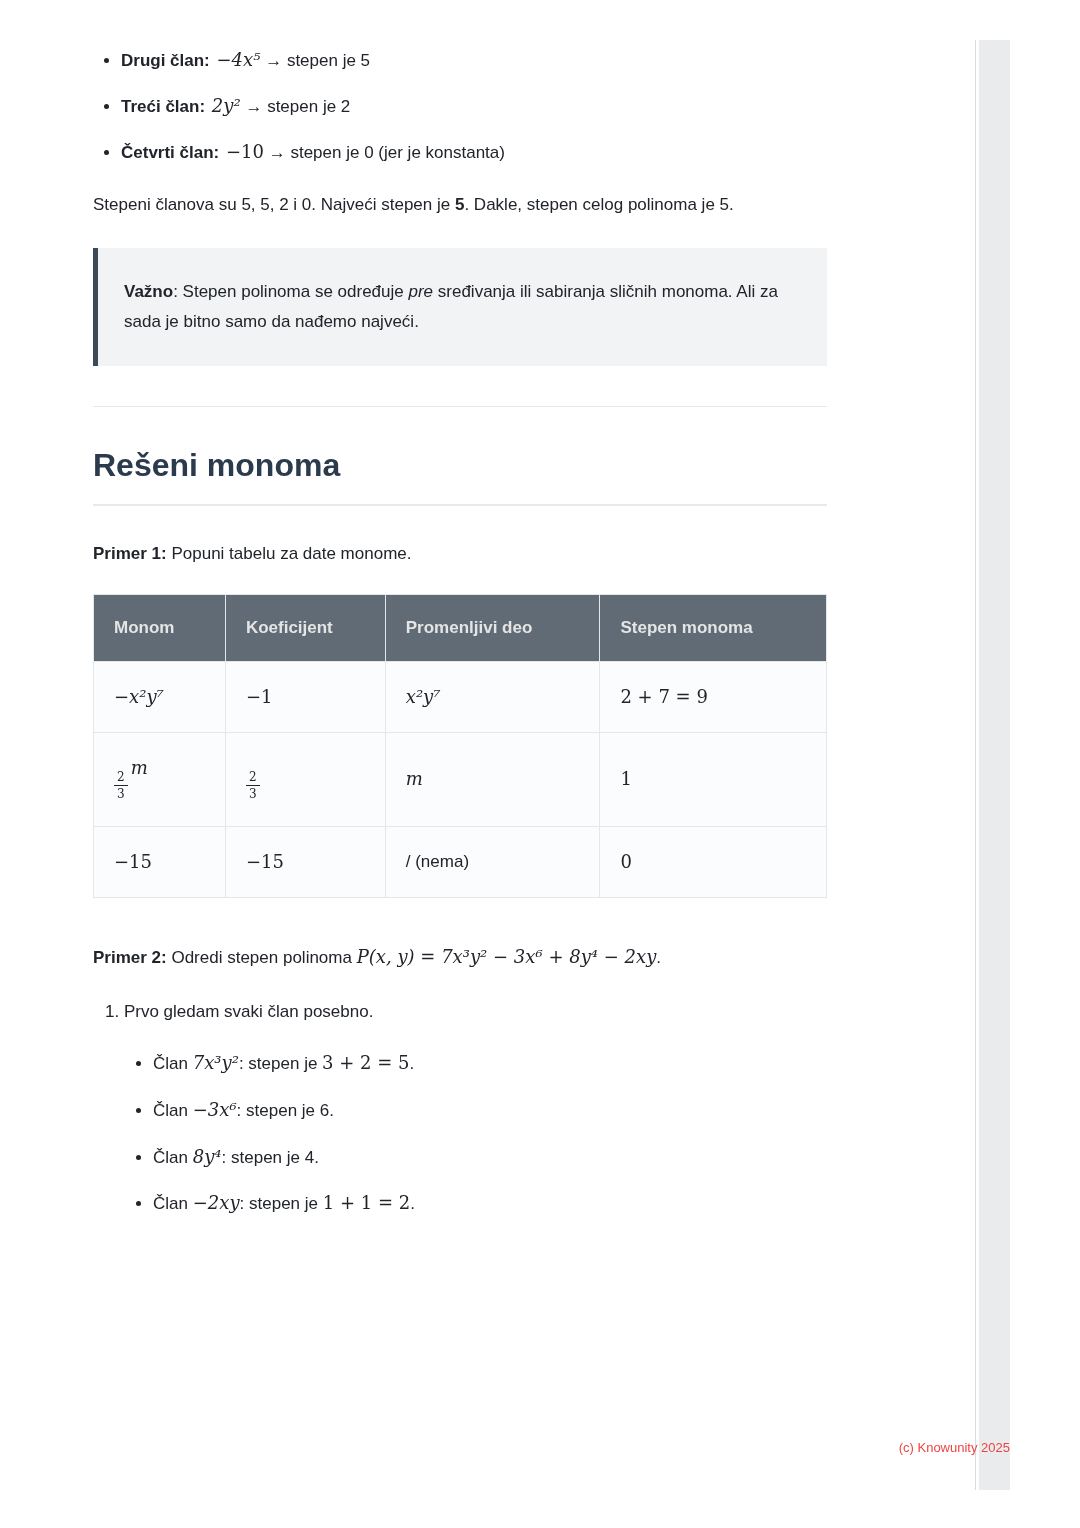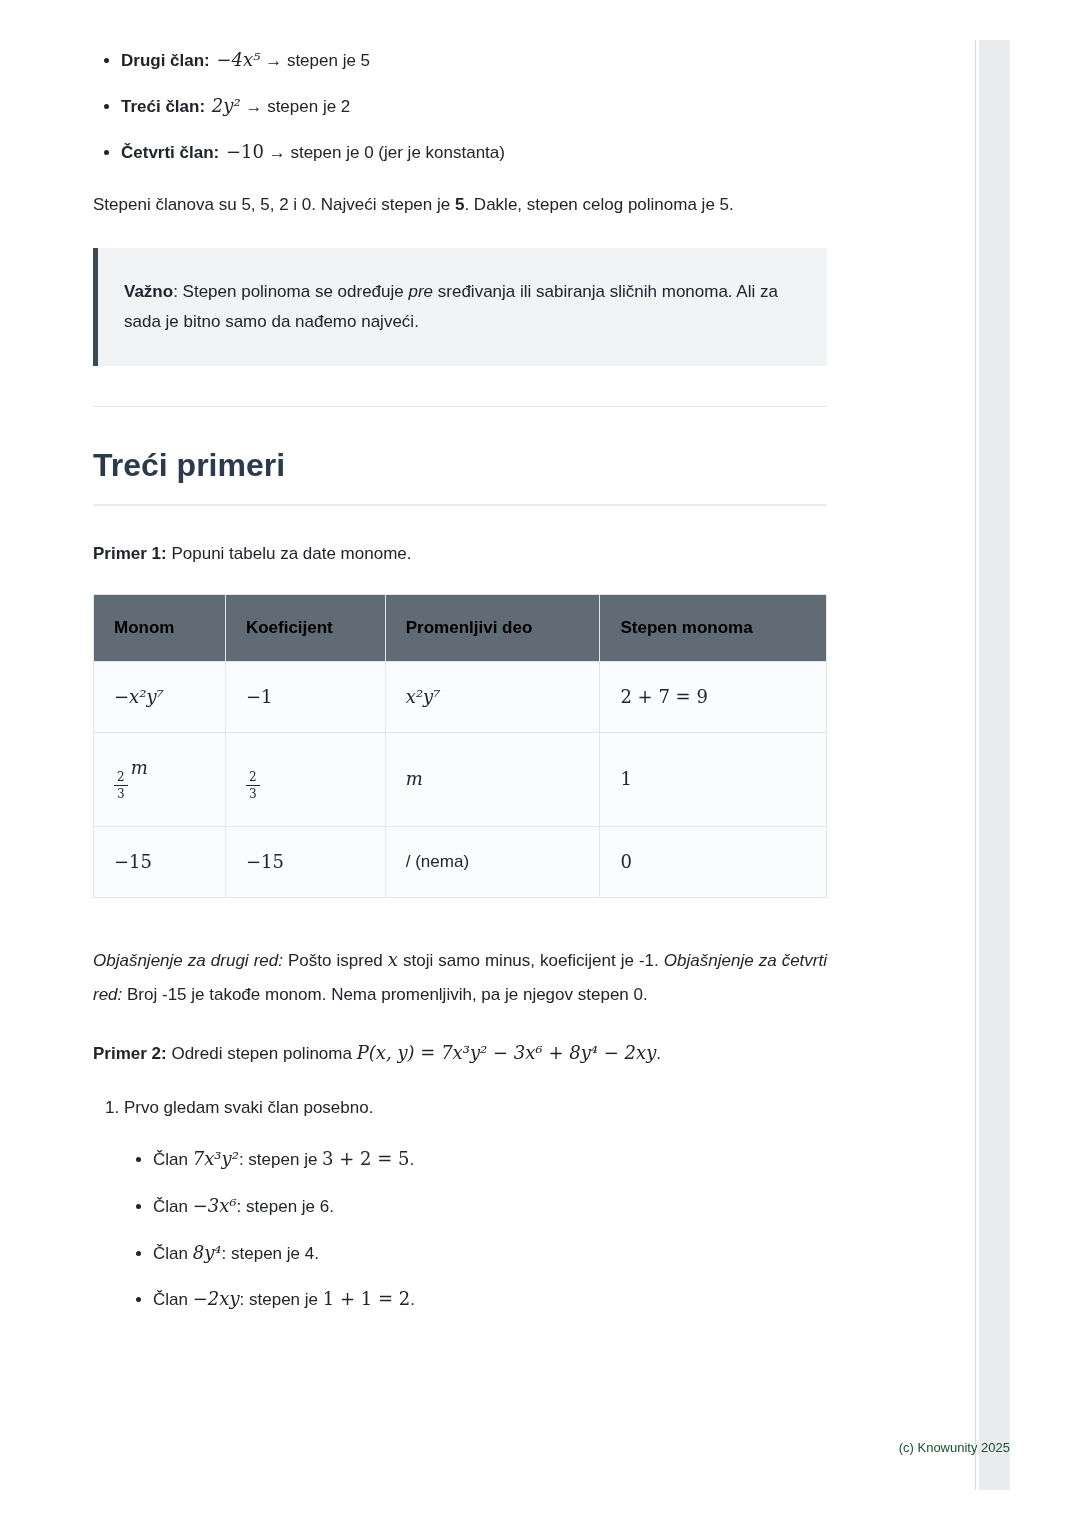--- a/index.html
+++ b/index.html
@@ -55,21 +55,21 @@
   p.primer { font-size: 17px; line-height: 1.65; margin-bottom: 26px; }
   
   table.monom-table {
     width: 100%;
     border-collapse: collapse;
     margin-bottom: 44px;
     border: 1px solid #e3e6ea;
   }
   table.monom-table th {
     background: #606b75;
-    color: #000000;
+    color: #e5e5e5;
     font-weight: 700;
     font-size: 17px;
     text-align: left;
     padding: 23px 20px;
     border: 1px solid #e3e6ea;
   }
   table.monom-table td {
     background: #fbfcfd;
     font-size: 17px;
     padding: 24px 20px;
@@ -95,21 +95,21 @@
   
   p.step { font-size: 17px; line-height: 1.6; margin-bottom: 24px; padding-left: 12px; }
   ul.clan-list { list-style: disc; padding-left: 60px; margin: 0; }
   ul.clan-list li { font-size: 17px; line-height: 1.6; margin-bottom: 18px; }
   
   .footer-note {
     position: absolute;
     top: 1440px;
     right: 70px;
     font-size: 13px;
-    color: #14532d;
+    color: #ef4444;
     z-index: 3;
   }
   .edge-line {
     position: absolute;
     left: 975px;
     top: 40px;
     width: 1px;
     height: 1450px;
     background: #d9dbde;
   }
@@ -152,21 +152,21 @@
   </p>
 
   <div class="callout">
     <strong>Važno</strong><span>: Stepen polinoma se određuje</span>
     <em>pre</em>
     <span>sređivanja ili sabiranja sličnih monoma. Ali za sada je bitno samo da nađemo najveći.</span>
   </div>
 
   <hr class="divider">
 
-  <h2 class="section-title">Treći primeri</h2>
+  <h2 class="section-title">Rešeni monoma</h2>
 
   <p class="primer">
     <strong>Primer 1:</strong>
     <span>Popuni tabelu za date monome.</span>
   </p>
 
   <table class="monom-table">
     <colgroup>
       <col style="width:132px">
         <col style="width:160px">
@@ -206,28 +206,20 @@
       </tr>
       <tr>
         <td><span class="math upright">−15</span></td>
         <td><span class="math upright">−15</span></td>
         <td><span>/ (nema)</span></td>
         <td><span class="math upright">0</span></td>
       </tr>
     </tbody>
   </table>
 
-  <p class="para justify explanation">
-    <em class="lead">Objašnjenje za drugi red:</em>
-    <span>Pošto ispred</span>
-    <span class="math">x</span>
-    <span>stoji samo minus, koeficijent je -1.</span>
-    <em class="lead">Objašnjenje za četvrti red:</em>
-    <span>Broj -15 je takođe monom. Nema promenljivih, pa je njegov stepen 0.</span>
-  </p>
 
   <p class="primer">
     <strong>Primer 2:</strong>
     <span>Odredi stepen polinoma</span>
     <span class="math">P(x, y) = 7x³y² − 3x⁶ + 8y⁴ − 2xy</span><span>.</span>
   </p>
 
   <p class="step">
     <span>1.</span>
     <span>Prvo gledam svaki član posebno.</span>

